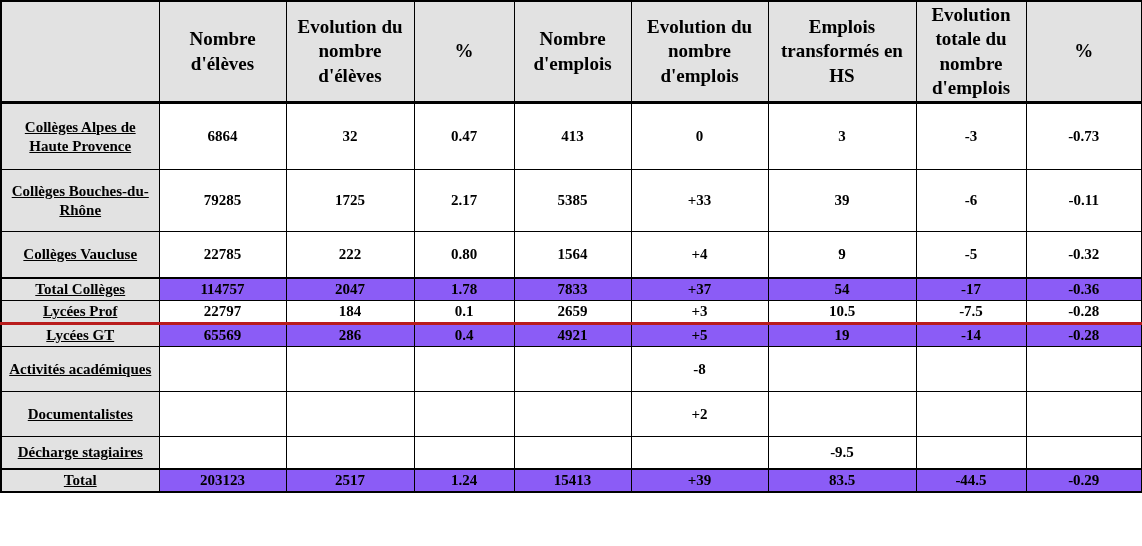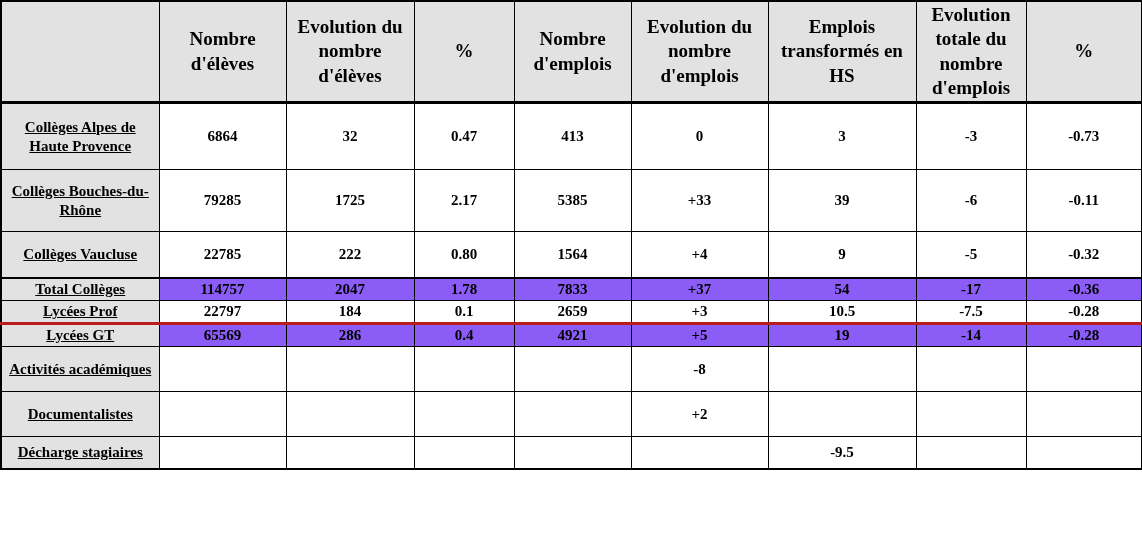--- a/index.html
+++ b/index.html
@@ -171,15 +171,26 @@
       <td class="cell"></td>
       <td class="cell"></td>
       <td class="cell"></td>
       <td class="cell"></td>
       <td class="cell"></td>
       <td class="cell">-9.5</td>
       <td class="cell"></td>
       <td class="cell"></td>
     </tr>
 
+    <tr class="shaded rule-medium" style="height:22px">
+      <td class="label">Total</td>
+      <td class="cell">203123</td>
+      <td class="cell">2517</td>
+      <td class="cell">1.24</td>
+      <td class="cell">15413</td>
+      <td class="cell">+39</td>
+      <td class="cell">83.5</td>
+      <td class="cell">-44.5</td>
+      <td class="cell">-0.29</td>
+    </tr>
   </tbody>
     </table>
 </div>
 
 </body></html>

